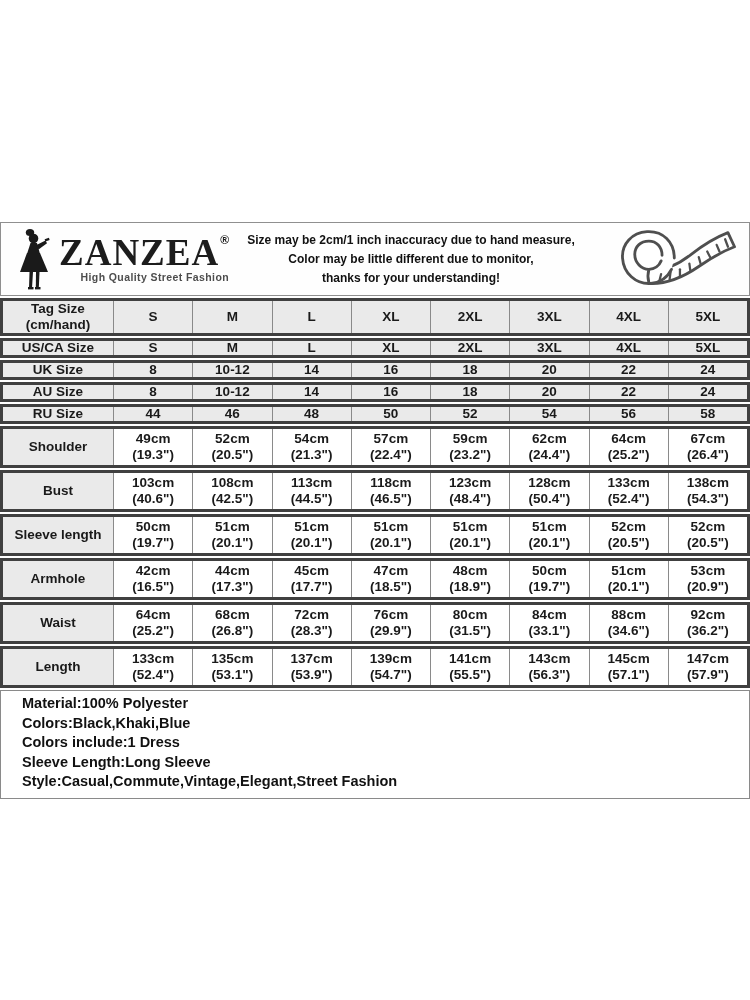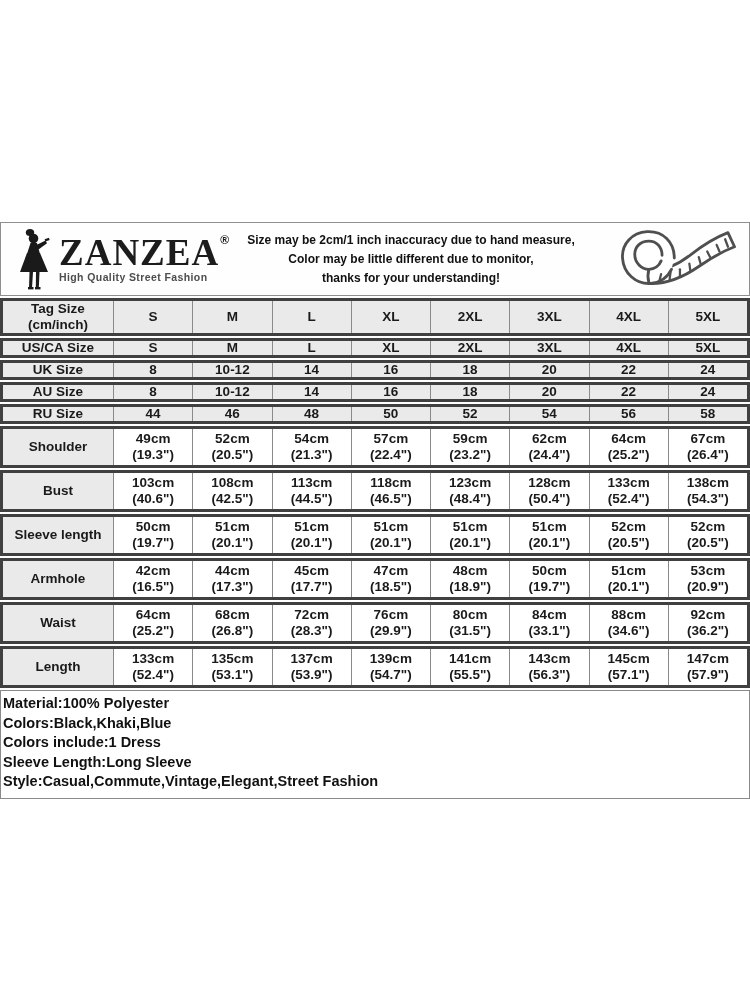--- a/index.html
+++ b/index.html
@@ -16,21 +16,21 @@
   }
   .logo { display:flex; align-items:center; padding-left:16px; width:212px; box-sizing:border-box; }
   .logo svg { flex:0 0 auto; }
   .logo-text { margin-left:2px; }
   .brand-row { display:flex; align-items:flex-start; }
   .brand-name {
     font-family:"Liberation Serif", serif; font-weight:bold; font-size:37px;
     line-height:34px; letter-spacing:1px; color:#1c1c1c;
   }
   .reg { font-size:12px; font-weight:bold; margin-left:1px; margin-top:-3px; }
-  .tagline { font-size:10.5px; font-weight:bold; color:#4d4d4d; letter-spacing:0.4px; margin-top:1px; }
+  .tagline { font-size:10.5px; font-weight:bold; color:#4d4d4d; letter-spacing:0.4px; margin-top:1px;text-align:right; }
   .disclaimer { flex:1; text-align:center; font-weight:bold; font-size:12px; line-height:19px; color:#111; }
   .tape-wrap { width:140px; display:flex; justify-content:center; }
 
   
   .trow {
     display:flex; margin-top:2px; border:3px solid #404040;
     box-sizing:border-box; width:750px; background:#fff;
   }
   .cell {
     box-sizing:border-box; display:flex; flex-direction:column;
@@ -44,21 +44,21 @@
   .meas .cell.data { background:#ffffff; }
   .hrow  .cell { height:32px; }
   .conv-row .cell { height:14px; }
   .meas  .cell { height:36px; }
   .hrow, .conv-row { }
   .trow .cell div { width:100%; }
 
   
   .product-info {
     box-sizing:border-box; width:750px; margin-top:2px;
-    border:1px solid #8a8a8a; padding:3px 6px 6px 2px;
+    border:1px solid #8a8a8a; padding:3px 6px 6px 21px;
     font-weight:bold; font-size:14.5px; line-height:19.5px; color:#111; background:#fff;
   }
 </style>
 </head>
 <body>
 
 <div class="sheet">
   <div class="content">
 
     <div class="header-box">
@@ -111,21 +111,21 @@
             </g>
           </g>
         </svg>
       </div>
     </div>
 
     <div id="size-table">
         <div class="trow hrow conv">
           <div class="cell label">
             <div>Tag Size</div>
-            <div>(cm/inch)</div>
+            <div>(cm/hand)</div>
           </div>
           <div class="cell data">
             <div>S</div>
           </div>
           <div class="cell data">
             <div>M</div>
           </div>
           <div class="cell data">
             <div>L</div>
           </div>

